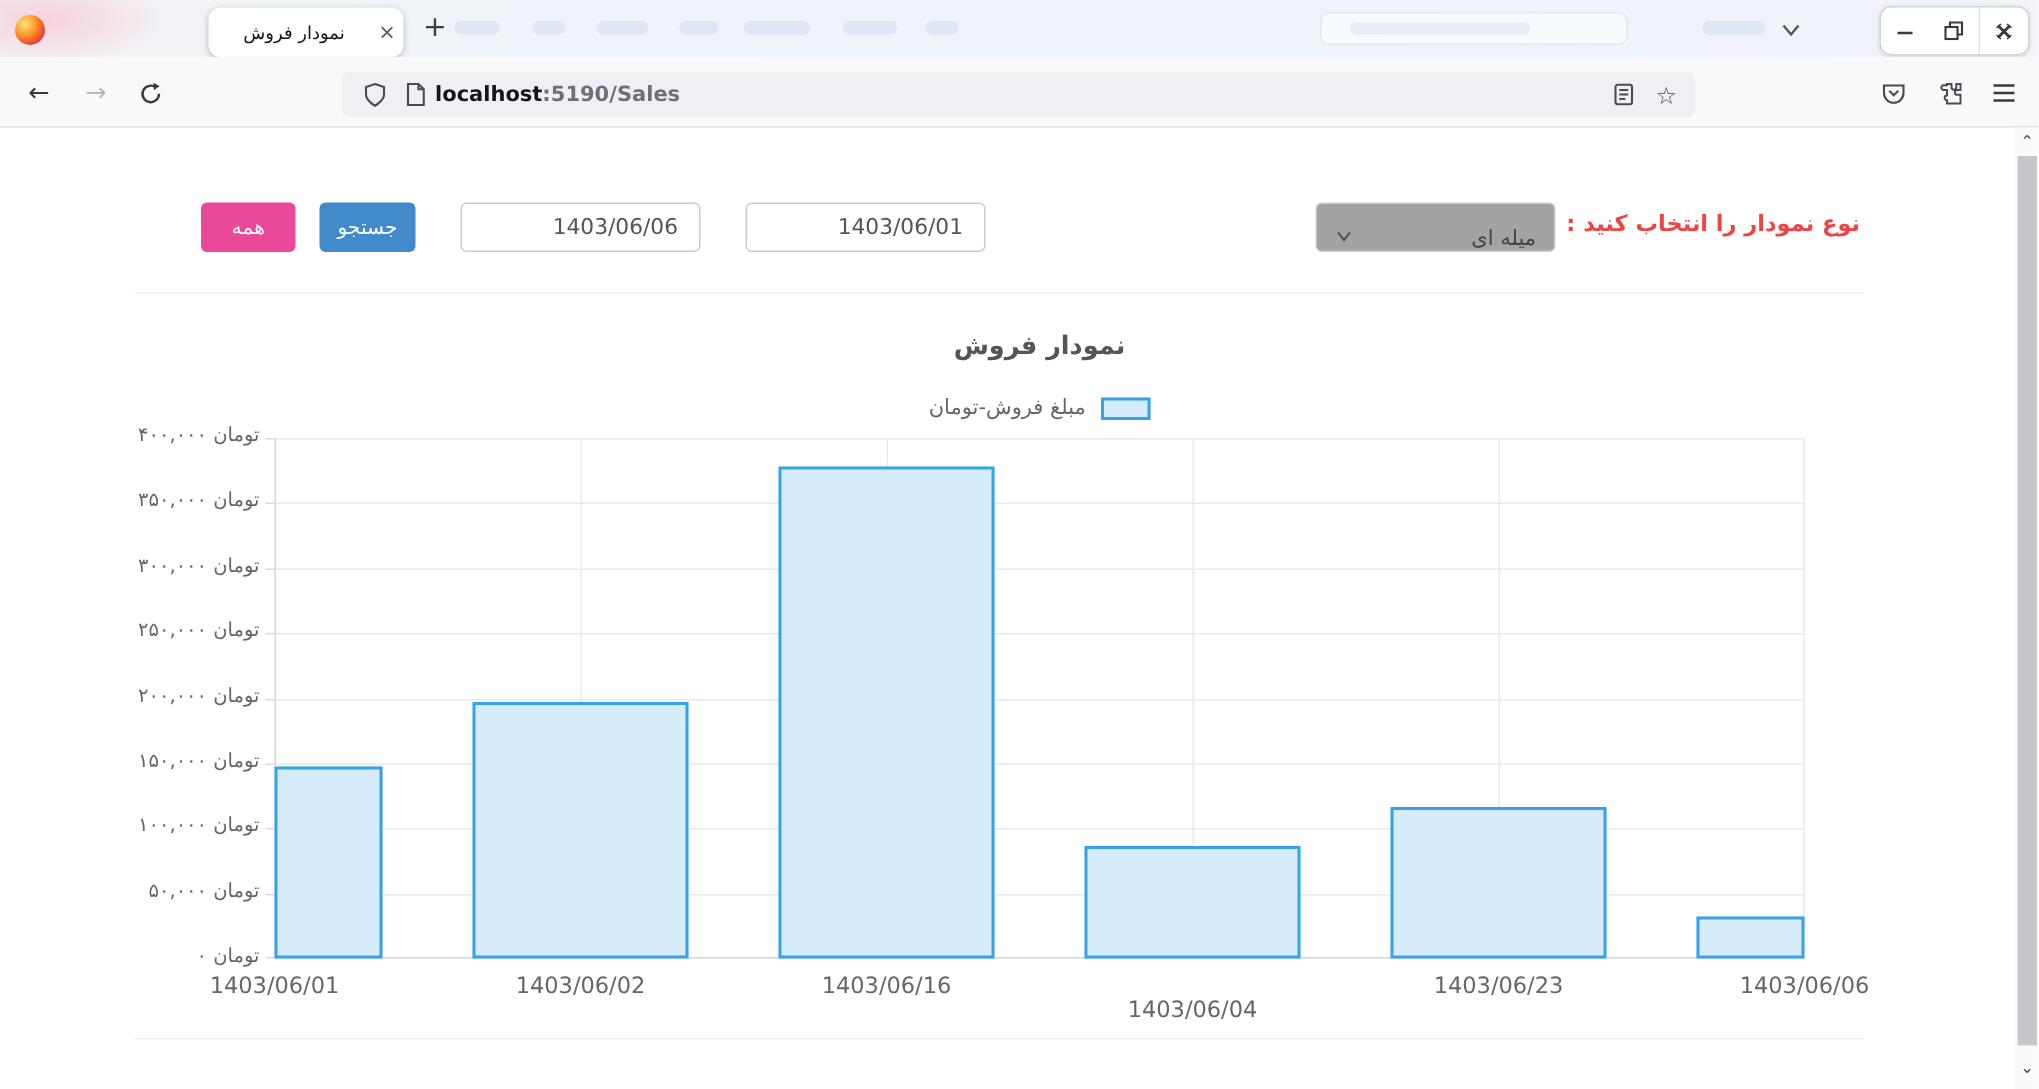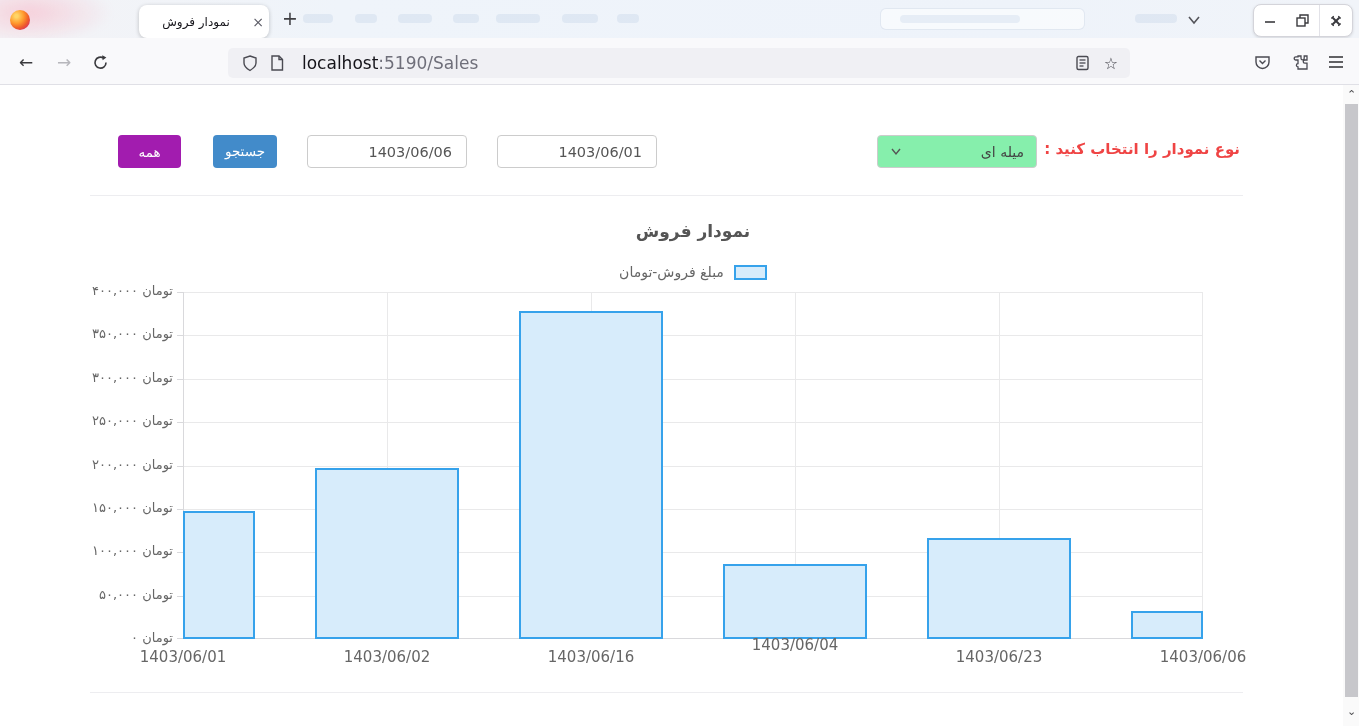--- a/index.html
+++ b/index.html
@@ -29,40 +29,40 @@
     display:flex; align-items:center; }
   .winbtn { flex:1; display:flex; align-items:center; justify-content:center; height:100%; }
   .winbtn.sep { border-left:1px solid #e2e2e8; }
 
   .navbar { position:absolute; left:0; top:38px; width:1359px; height:47px; background:#f9f9fb;
     border-bottom:1px solid #e0e0e6; }
   .navicon { position:absolute; top:50px; width:24px; height:24px; display:flex; align-items:center;
     justify-content:center; font-size:17px; color:#3a3a3e; }
   .urlbar { position:absolute; left:228px; top:48px; width:902px; height:30px; background:#f0f0f4;
     border-radius:5px; display:flex; align-items:center; }
-  .urltext { font-size:17px; color:#15141a; margin-left:18px; white-space:nowrap; }
+  .urltext { font-size:14px; color:#15141a; margin-left:6px; white-space:nowrap;font-weight:bold; }
   .urltext .path { color:#6f6f7a; }
   .urlbar svg, .navbar svg { display:block; }
 
   
   .scroll-track { position:absolute; left:1343px; top:85px; width:16px; height:641px; background:#fafafa; }
   .scroll-thumb { position:absolute; left:1345px; top:104px; width:13px; height:593px; background:#c7c7cb; }
   .scroll-arrow { position:absolute; left:1345px; width:13px; height:13px; color:#4a4a4e;
     font-size:11px; text-align:center; line-height:12px; }
 
   
   .btn { position:absolute; top:135px; height:33px; border:none; border-radius:4px; color:#fff;
     font-size:13.5px; font-family:inherit; cursor:pointer; }
-  .btn-all { left:118px; width:63px; background:#a21caf; }
-  .btn-search { left:213px; width:64px; background:#428bca;font-family:Liberation Serif, serif; }
+  .btn-all { left:134px; width:63px; background:#ec4899; }
+  .btn-search { left:213px; width:64px; background:#428bca; }
   .date-input { position:absolute; top:135px; width:160px; height:33px; border:1px solid #ccc;
     border-radius:4px; font-size:14.5px; color:#555; text-align:right; padding-right:14px;
     font-family:inherit; background:#fff; }
   .chart-select { position:absolute; left:877px; top:135px; width:160px; height:33px;
-    border:1px solid #ccc; border-radius:4px; background:#86efac; display:flex; align-items:center; }
+    border:1px solid #ccc; border-radius:4px; background:#a3a3a3; display:flex; align-items:flex-end; }
   .chart-select .chev { margin-left:12px; color:#555; }
   .chart-select .val { flex:1; text-align:right; padding-right:12px; font-size:14px; color:#444; direction:rtl; }
   .type-label { position:absolute; left:1040px; top:140px; width:200px; text-align:right; direction:rtl;
     font-size:15px; font-weight:bold; color:#ef4444; }
 
   .rule { position:absolute; left:90px; width:1153px; height:1px; background:#ededf0; }
 
   
   .chart-title { position:absolute; left:393px; top:221px; width:600px; text-align:center;
     font-size:17px; font-weight:bold; color:#555; direction:rtl; }
@@ -252,20 +252,20 @@
     <div class="ylabel" style="top: -9px;">۴۰۰,۰۰۰ تومان</div>
     <div class="axis-y"></div>
     <div class="axis-x"></div>
     <div class="bar" style="left: 0px; width: 72px; height: 128px; background: rgb(215, 236, 251); border-color: rgb(54, 162, 235);"></div>
     <div class="xlabel" style="left: 0px; top: 356px;">1403/06/01</div>
     <div class="bar" style="left: 132px; width: 144px; height: 171px; background: rgb(215, 236, 251); border-color: rgb(54, 162, 235);"></div>
     <div class="xlabel" style="left: 204px; top: 356px;">1403/06/02</div>
     <div class="bar" style="left: 336px; width: 144px; height: 328px; background: rgb(215, 236, 251); border-color: rgb(54, 162, 235);"></div>
     <div class="xlabel" style="left: 408px; top: 356px;">1403/06/16</div>
     <div class="bar" style="left: 540px; width: 144px; height: 75px; background: rgb(215, 236, 251); border-color: rgb(54, 162, 235);"></div>
-    <div class="xlabel" style="left: 612px; top: 344px;">1403/06/04</div>
+    <div class="xlabel" style="left: 612px; top: 372px;">1403/06/04</div>
     <div class="bar" style="left: 744px; width: 144px; height: 101px; background: rgb(215, 236, 251); border-color: rgb(54, 162, 235);"></div>
     <div class="xlabel" style="left: 816px; top: 356px;">1403/06/23</div>
     <div class="bar" style="left: 948px; width: 72px; height: 28px; background: rgb(215, 236, 251); border-color: rgb(54, 162, 235);"></div>
     <div class="xlabel" style="left: 1020px; top: 356px;">1403/06/06</div>
   </div>
 
 <div class="rule" style="top:692px"></div>
 
 </body></html>

